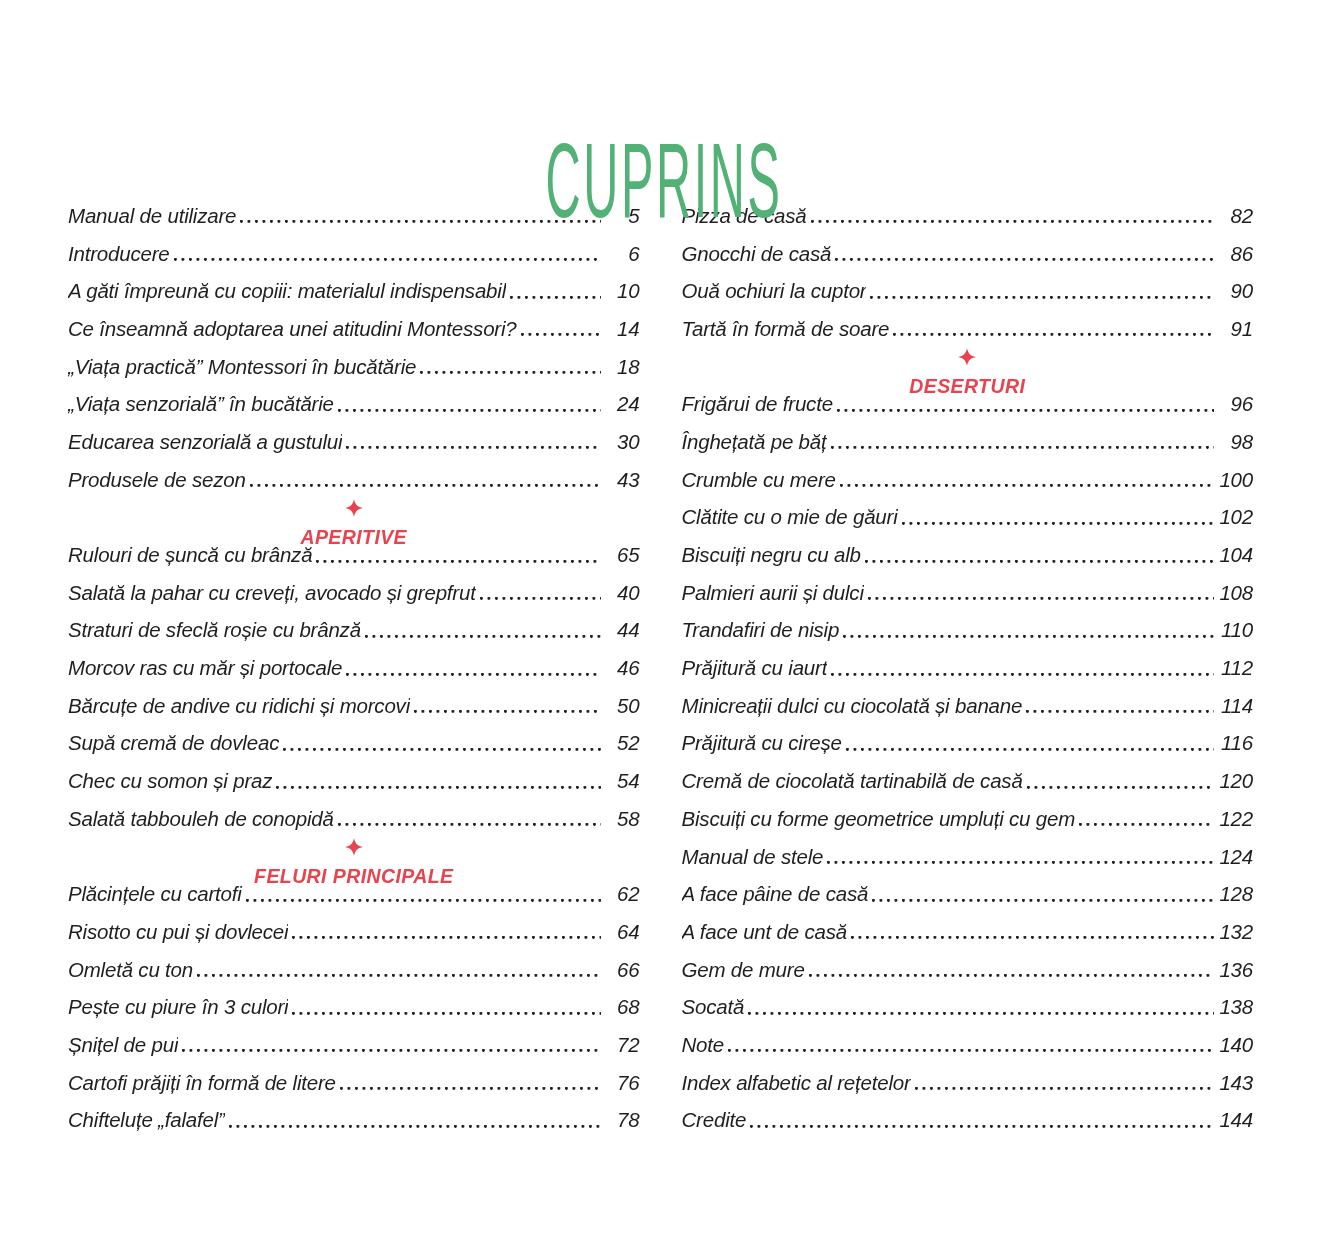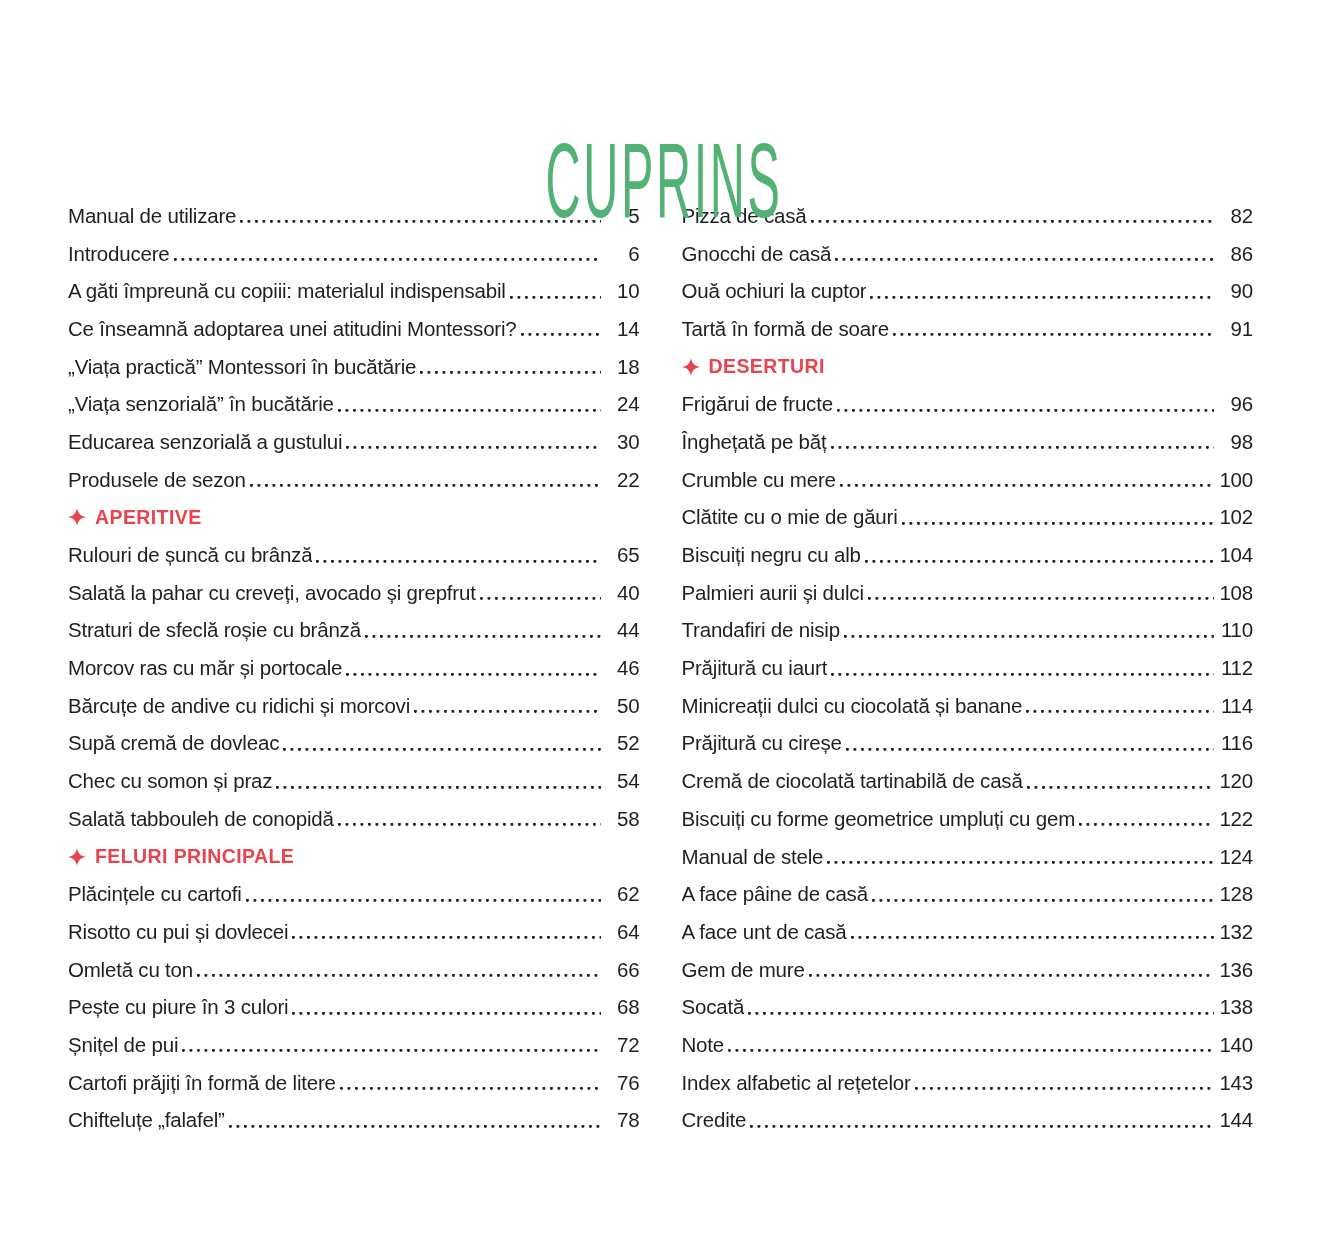--- a/index.html
+++ b/index.html
@@ -31,20 +31,21 @@
     color: var(--title-green);
     transform: scale(0.64, 1.4);
     transform-origin: 50% 0;
     white-space: nowrap;
   }
   .cols {
     display: flex;
     margin-top: 66px;
     padding: 0 76px 0 68px;
     gap: 42px;
+    font-style: italic;
   }
   .col {
     flex: 1 1 0;
     min-width: 0;
   }
   .row {
     height: 37.7px;
     display: flex;
     align-items: center;
     font-size: 20.5px;
@@ -68,20 +69,21 @@
   .entry-page {
     flex: 0 0 auto;
     min-width: 34px;
     text-align: right;
   }
   .sec {
     height: 37.7px;
     display: flex;
     align-items: center;
     gap: 9px;
+    flex-direction: column;
   }
   .spark {
     width: 18px;
     height: 18px;
     flex: 0 0 auto;
   }
   .spark path { fill: var(--accent); }
   .sec-label {
     color: var(--accent);
     font-weight: bold;
@@ -137,21 +139,21 @@
 
   <div class="row">
     <span class="entry-label">Educarea senzorială a gustului</span>
     <span class="entry-dots"></span>
     <span class="entry-page">30</span>
   </div>
 
   <div class="row">
     <span class="entry-label">Produsele de sezon</span>
     <span class="entry-dots"></span>
-    <span class="entry-page">22</span>
+    <span class="entry-page">43</span>
   </div>
 
   <div class="sec">
     <svg class="spark" viewBox="0 0 24 24" aria-hidden="true">
       <path d="M12 0 C13.3 7.1 16.9 10.7 24 12 C16.9 13.3 13.3 16.9 12 24 C10.7 16.9 7.1 13.3 0 12 C7.1 10.7 10.7 7.1 12 0 Z"></path>
     </svg>
     <span class="sec-label">APERITIVE</span>
   </div>
 
   <div class="row">

